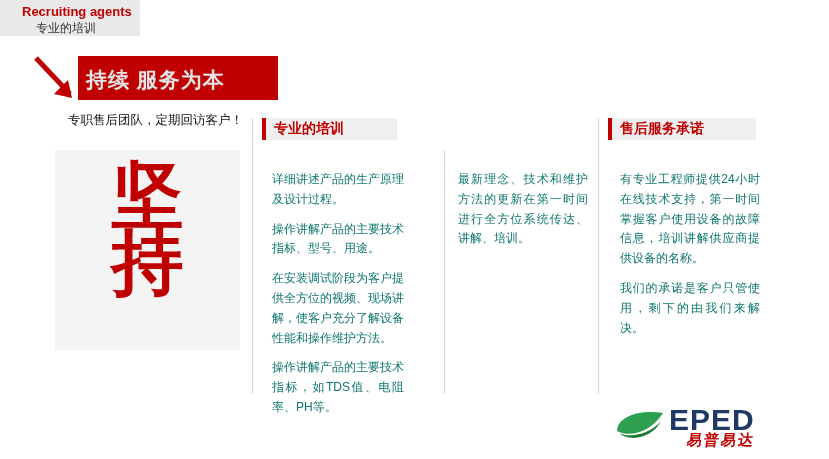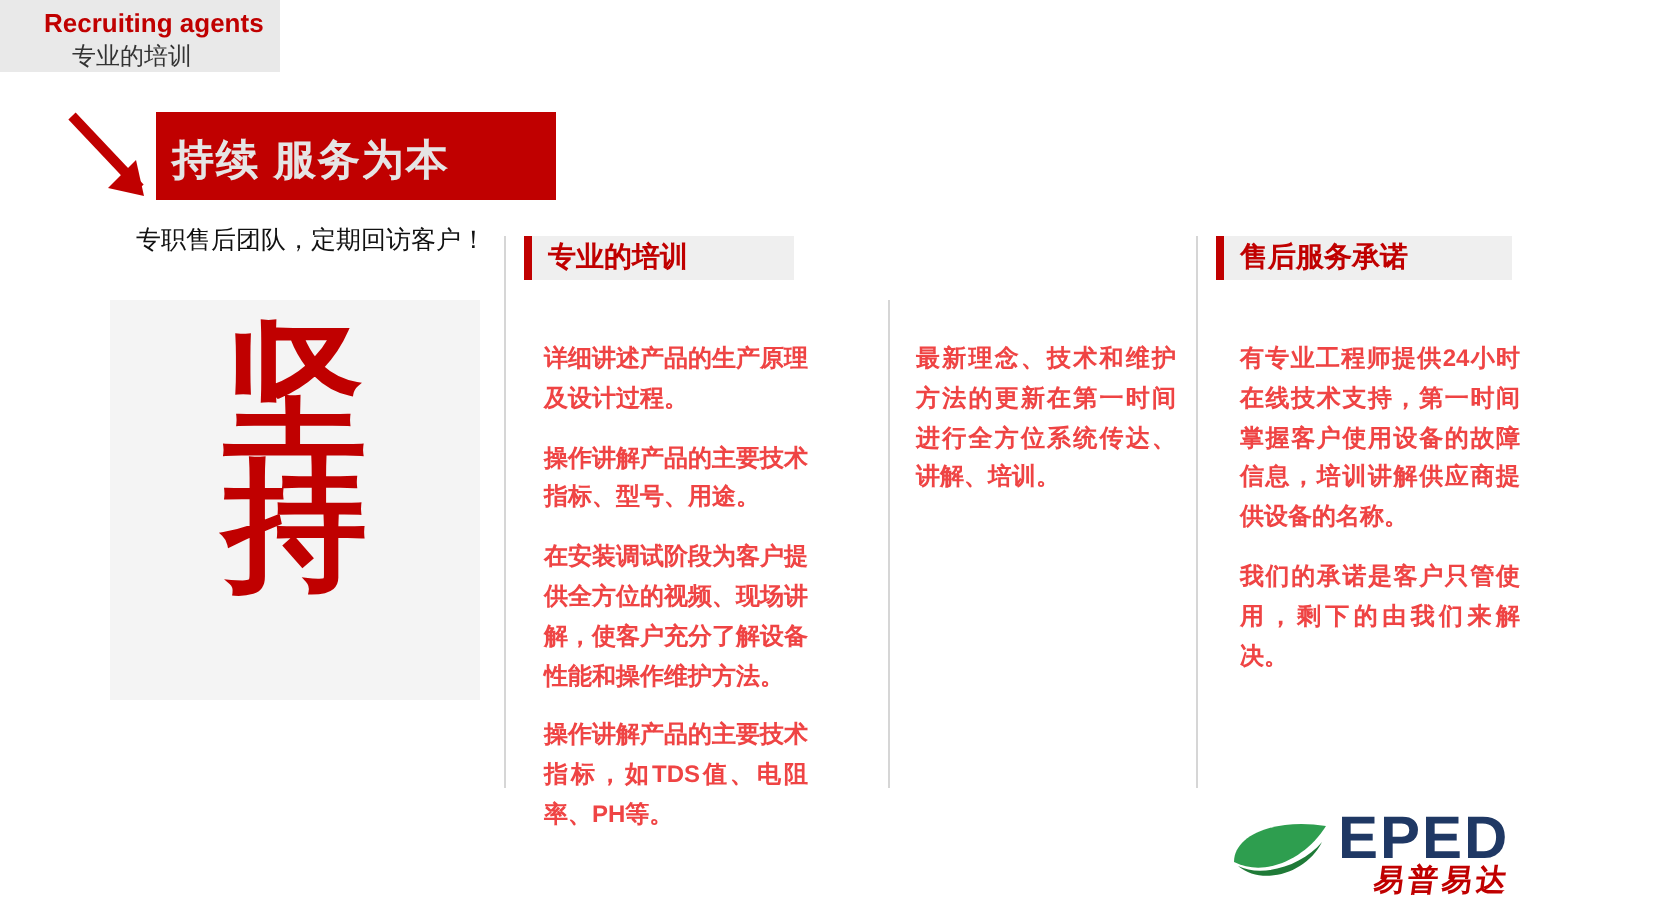--- a/index.html
+++ b/index.html
@@ -157,24 +157,23 @@
     letter-spacing: 0px;
     padding-top: 10px;
     box-sizing: border-box;
   }
   .calligraphy span { display: block; }
 
   
   .col-text {
     position: absolute;
     font-size: 12px;
-    color: #ef4444;
+    color: #0f766e;
     line-height: 1.65;
     text-align: justify;
-    font-weight: bold;
   }
   .col-text p {
     margin: 0 0 10px 0;
   }
   #col-training { left: 272px; top: 170px; width: 132px; }
   #col-concept { left: 458px; top: 170px; width: 130px; }
   #col-service { left: 620px; top: 170px; width: 140px; }
 
   
   .logo {

